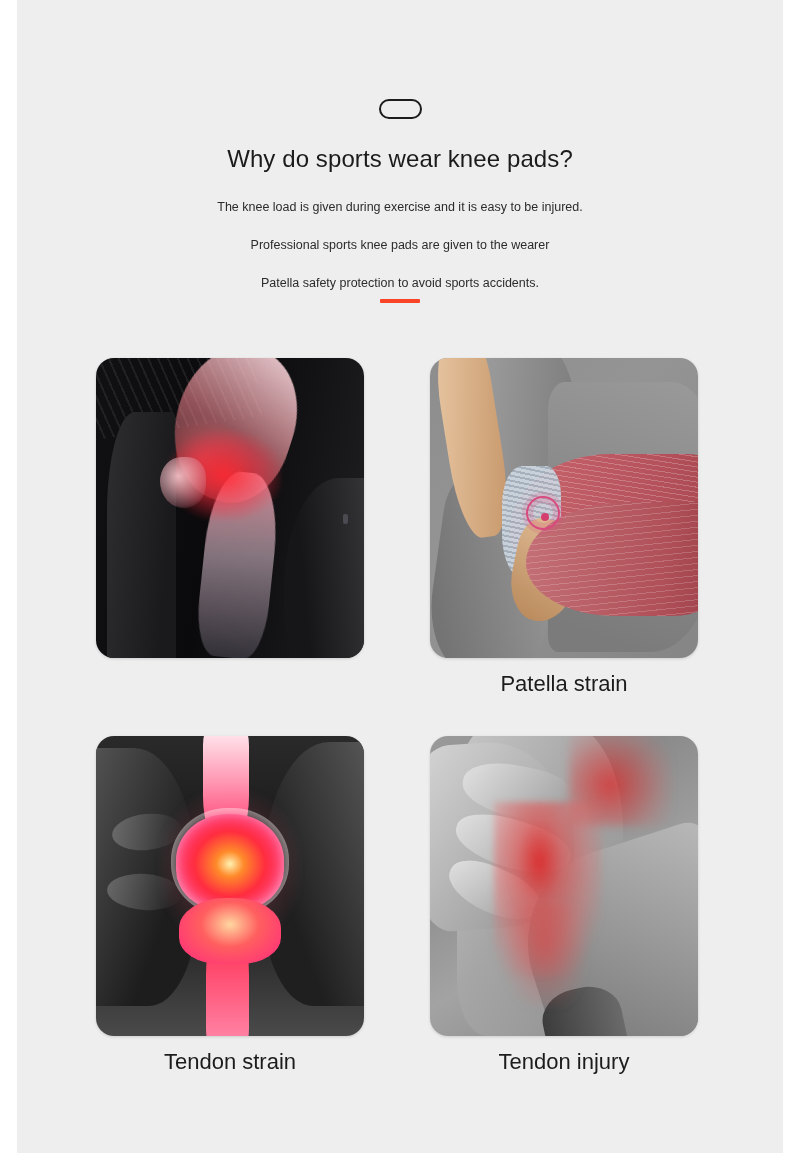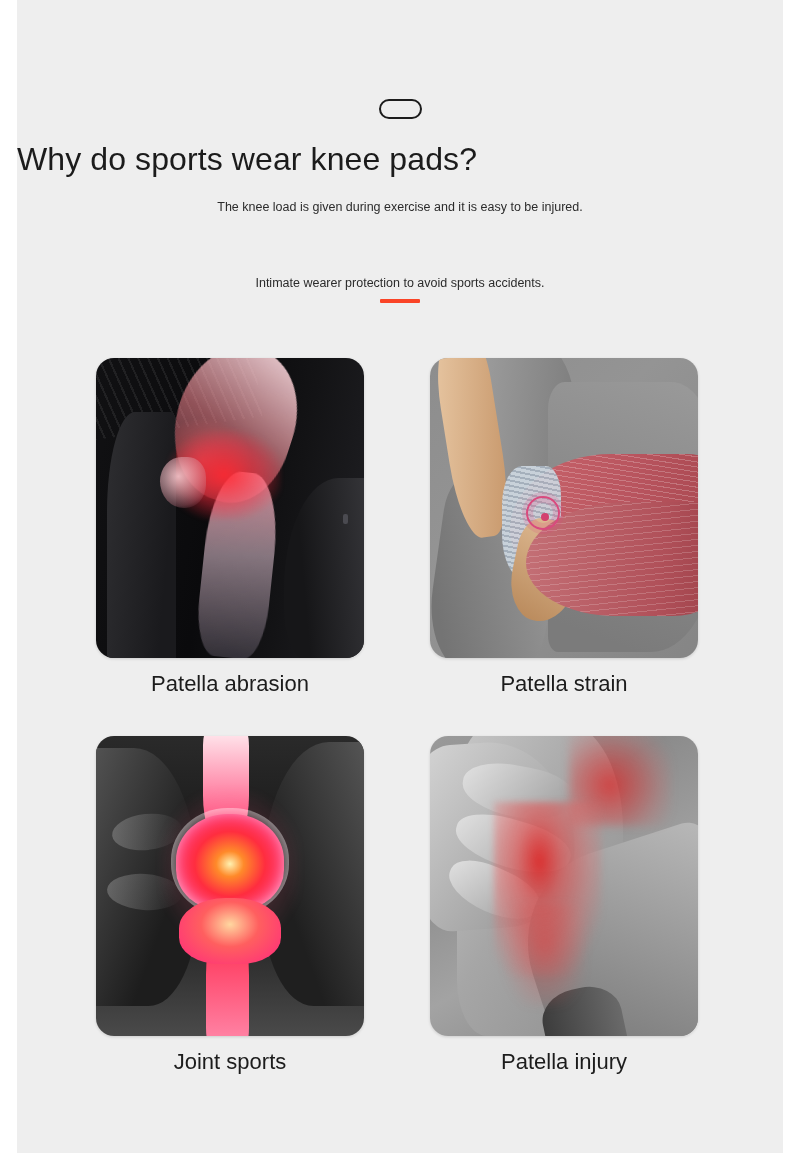--- a/index.html
+++ b/index.html
@@ -35,21 +35,22 @@
     height: 20px;
     border: 2px solid #1c1c1c;
     border-radius: 11px;
     background: transparent;
   }
 
   .headline {
     position: absolute;
     left: 0; right: 0;
     top: 139px;
-    font-size: 32px;
+    text-align: center;
+    font-size: 24px;
     font-weight: 400;
     color: #1b1b1b;
     letter-spacing: 0.1px;
     line-height: 40px;
   }
 
   .sub {
     position: absolute;
     left: 0; right: 0;
     text-align: center;
@@ -344,21 +345,22 @@
 
 <div class="page">
 
   <div class="pill-wrap">
     <div class="pill"></div>
   </div>
 
   <h1 class="headline">Why do sports wear knee pads?</h1>
 
   <p class="sub sub-1">The knee load is given during exercise and it is easy to be injured.</p>
-  <p class="sub sub-3">Intimate wearer protection to avoid sports accidents.</p>
+  <p class="sub sub-2">Professional sports knee pads are given to the wearer</p>
+  <p class="sub sub-3">Patella safety protection to avoid sports accidents.</p>
 
   <div class="rule-wrap">
     <div class="rule"></div>
   </div>
 
   <div class="grid">
 
     <div class="row row-1">
 
       <div class="card col-1">
@@ -367,21 +369,20 @@
             <div class="fabric"></div>
             <div class="thigh-panel"></div>
             <div class="calf-panel"></div>
             <div class="femur"></div>
             <div class="tibia"></div>
             <div class="joint-glow"></div>
             <div class="patella"></div>
             <div class="notch"></div>
           </div>
         </div>
-        <div class="caption">Patella abrasion</div>
       </div>
 
       <div class="card col-2">
         <div class="thumb">
           <div class="art-ligament">
             <div class="limb-upper"></div>
             <div class="limb-lower"></div>
             <div class="forearm-bg"></div>
             <div class="humerus"></div>
             <div class="muscle"></div>
@@ -407,38 +408,38 @@
             <div class="finger-l1"></div>
             <div class="finger-l2"></div>
             <div class="femur-shaft"></div>
             <div class="tibia-shaft"></div>
             <div class="halo"></div>
             <div class="condyle"></div>
             <div class="condyle-outline"></div>
             <div class="plateau"></div>
           </div>
         </div>
-        <div class="caption">Joint sports</div>
+        <div class="caption">Tendon strain</div>
       </div>
 
       <div class="card col-2">
         <div class="thumb">
           <div class="art-tendon">
             <div class="leg"></div>
             <div class="hand"></div>
             <div class="finger-a"></div>
             <div class="finger-b"></div>
             <div class="finger-c"></div>
             <div class="forearm"></div>
             <div class="shadow-gap"></div>
             <div class="pain-upper"></div>
             <div class="pain-main"></div>
             <div class="pain-lower"></div>
           </div>
         </div>
-        <div class="caption">Patella injury</div>
+        <div class="caption">Tendon injury</div>
       </div>
 
     </div>
 
   </div>
 
 </div>
 
 </body></html>

